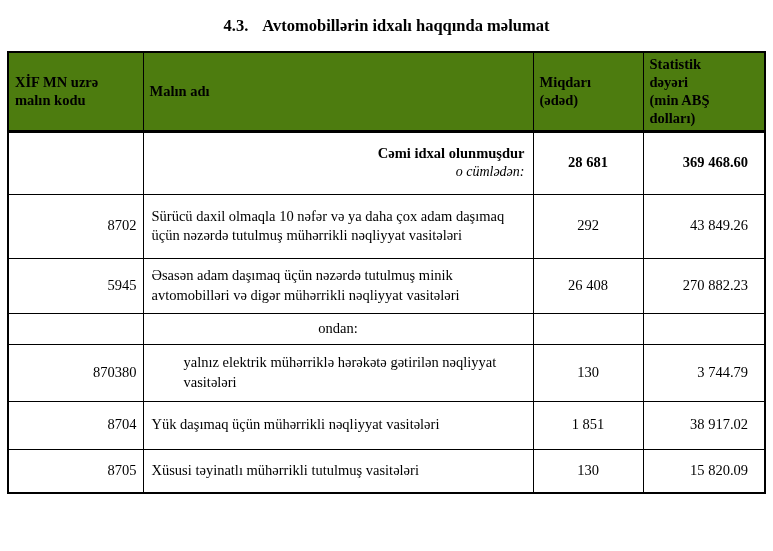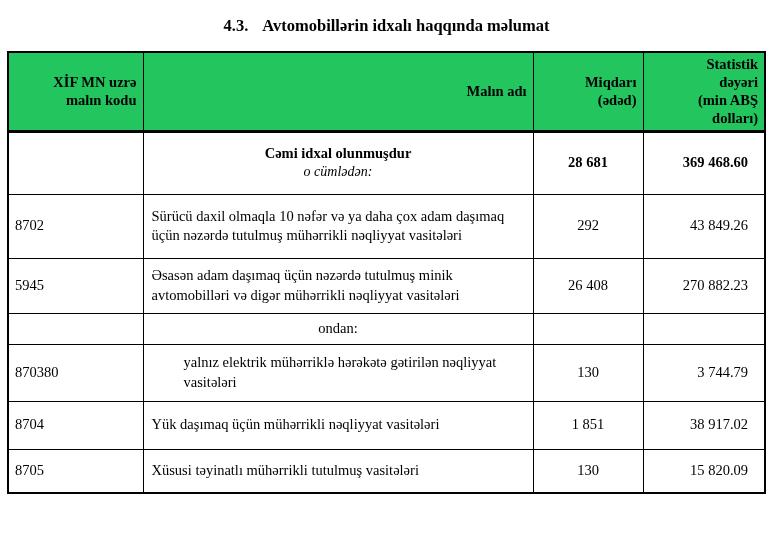--- a/index.html
+++ b/index.html
@@ -36,41 +36,41 @@
   .import-table th,
   .import-table td {
     border: 1px solid #000;
     vertical-align: middle;
     font-size: 14.5px;
     line-height: 1.32;
     padding: 2px 6px;
     overflow: hidden;
   }
   .import-table thead th {
-    background: #22c55e;
+    background: #4d7c0f;
     font-weight: bold;
-    text-align: right;
+    text-align: left;
     white-space: pre-line;
     height: 66px;
     border-bottom: 3px solid #000;
     line-height: 1.25;
   }
   
   col.c-code  { width: 135px; }
   col.c-name  { width: 390px; }
   col.c-qty   { width: 110px; }
   col.c-value { width: 122px; }
 
-  td.code  { text-align: left; white-space: pre-line; }
+  td.code  { text-align: right; white-space: pre-line; }
   td.name  { text-align: left; padding-left: 8px; padding-right: 8px; }
   td.qty   { text-align: center; }
   td.val   { text-align: right; padding-right: 16px; margin-left: 8px; }
 
   
-  tr.row-total td.name { text-align: center; }
+  tr.row-total td.name { text-align: right; }
   tr.row-total .name-main { font-weight: bold; }
   tr.row-total .name-sub  { font-style: italic; font-size: 14px; }
   tr.row-total td.qty,
   tr.row-total td.val { font-weight: bold; }
 
   tr.row-section td.name { text-align: center; }
 
   tr.row-indent td.name { padding-left: 40px; }
 
   

